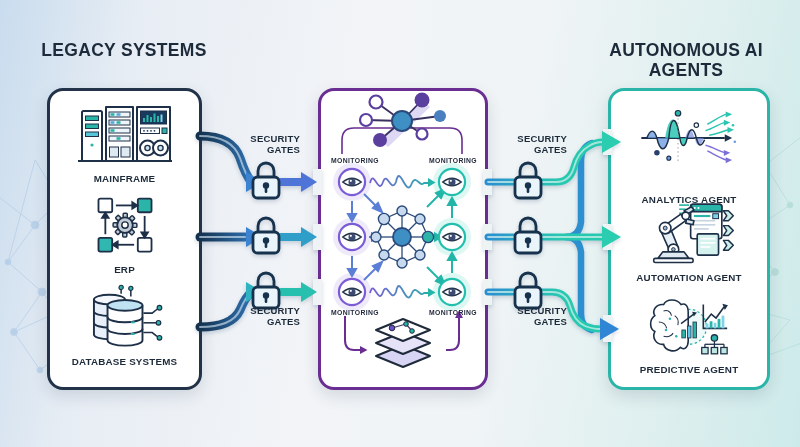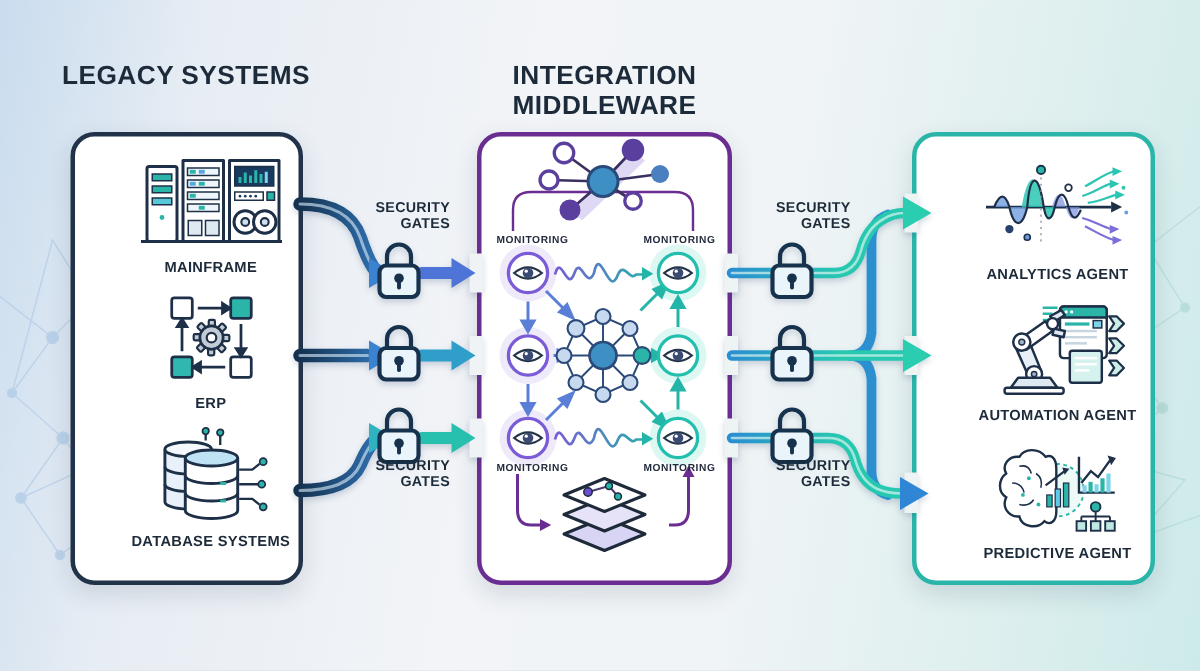--- a/index.html
+++ b/index.html
@@ -8,21 +8,21 @@
   .stage *{box-sizing:border-box;}
   svg{display:block;}
   .bgnet{position:absolute;left:0;top:0;}
   .col-title{position:absolute;width:170px;text-align:center;color:#1c2a3a;
     font-size:17.5px;font-weight:bold;line-height:20px;letter-spacing:.3px;}
   .panel{position:absolute;background:#ffffff;border-radius:16px;
     box-shadow:0 6px 16px rgba(30,50,80,.14);}
   .panel.legacy{left:47px;top:88px;width:155px;height:302px;border:3px solid #223349;}
   .panel.middleware{left:318px;top:88px;width:170px;height:302px;border:3px solid #6a2d91;}
   .panel.agents{left:608px;top:88px;width:162px;height:302px;border:3px solid #2ab5a8;}
-  .item{position:absolute;left:16px;width:100%;display:flex;flex-direction:column;align-items:center;}
+  .item{position:absolute;left:0;width:100%;display:flex;flex-direction:column;align-items:center;}
   .item-label{color:#1c2a3a;font-size:9.8px;font-weight:bold;letter-spacing:.2px;text-align:center;}
   .gate-label{position:absolute;width:64px;text-align:right;color:#1c2a3a;
     font-size:9.5px;font-weight:bold;line-height:11px;letter-spacing:.2px;white-space:normal;}
   .monitor-label{position:absolute;width:64px;text-align:center;color:#232b3d;
     font-size:6.8px;font-weight:bold;letter-spacing:.4px;}
   .flows{position:absolute;left:0;top:0;filter:drop-shadow(0 2px 2px rgba(40,70,110,.22));}
   .midsvg{position:absolute;left:-3px;top:-3px;}
 </style>
 </head>
 <body>
@@ -49,21 +49,21 @@
         <circle cx="790" cy="205" r="3"></circle>
         <circle cx="745" cy="235" r="4"></circle>
       <circle cx="775" cy="272" r="3.5"></circle>
         <circle cx="735" cy="305" r="3"></circle>
         <circle cx="755" cy="360" r="3.5"></circle>
       <circle cx="730" cy="190" r="2.5"></circle>
     </g>
   </svg>
 
   <div class="col-title" style="left:39px;top:40px;">LEGACY SYSTEMS</div>
-  <div class="col-title" style="left:318px;top:40px;">INTEGRATION MIDDLEWARE</div>
+  <div class="col-title" style="left:601px;top:40px;">AUTONOMOUS AI AGENTS</div>
 
   <div class="panel legacy">
     <div class="item" style="top:12px;">
       <svg width="102" height="62" viewBox="0 0 100 62">
         <g stroke="#1e3048" stroke-width="2" fill="#fff" stroke-linejoin="round">
           <line x1="3" y1="58" x2="97" y2="58"></line>
           <rect x="7" y="8" width="20" height="50" rx="1.5"></rect>
           <rect x="31" y="4" width="27" height="54"></rect>
           <rect x="62" y="4" width="33" height="54"></rect>
         </g>
@@ -352,21 +352,21 @@
           <path d="M74,44 C82,46 88,50 95,52"></path>
             <path d="M76,50 C84,54 90,58 97,60"></path>
         </g>
         <g fill="#7b6fd8">
             <polygon points="94,49 101,52 94,55.5"></polygon>
             <polygon points="96,57 103,60 96,63.5"></polygon>
           </g>
         <circle cx="104" cy="22" r="1.4" fill="#2cc5b2"></circle>
           <circle cx="106" cy="40" r="1.4" fill="#6b9be0"></circle>
       </svg>
-      <div class="item-label" style="margin-top:7px;">ANALYTICS AGENT</div>
+      <div class="item-label" style="margin-top:23px;">ANALYTICS AGENT</div>
     </div>
 
     <div class="item" style="top:110px;">
       <svg width="106" height="64" viewBox="0 0 112 78">
         <g stroke="#2ab5a8" stroke-width="2">
             <line x1="44" y1="5" x2="56" y2="5"></line>
             <line x1="44" y1="10" x2="52" y2="10"></line>
             <line x1="44" y1="15" x2="49" y2="15"></line>
           </g>
         <rect x="58" y="4" width="38" height="42" rx="3" fill="#fff" stroke="#1e3048" stroke-width="2"></rect>

